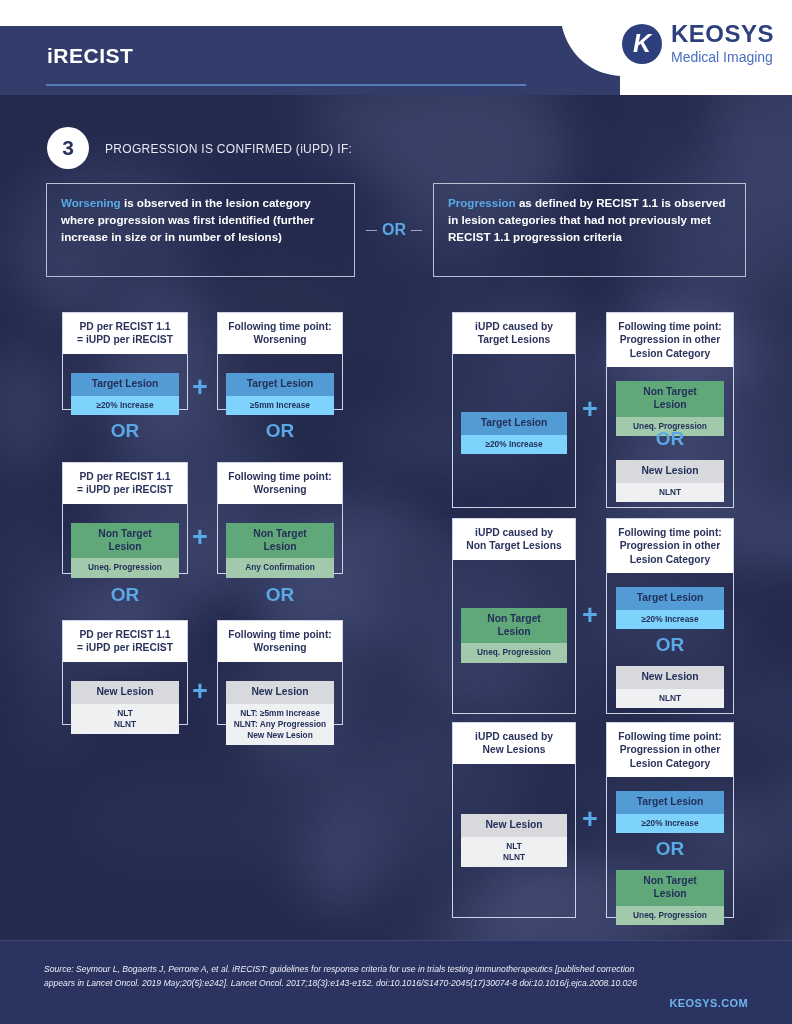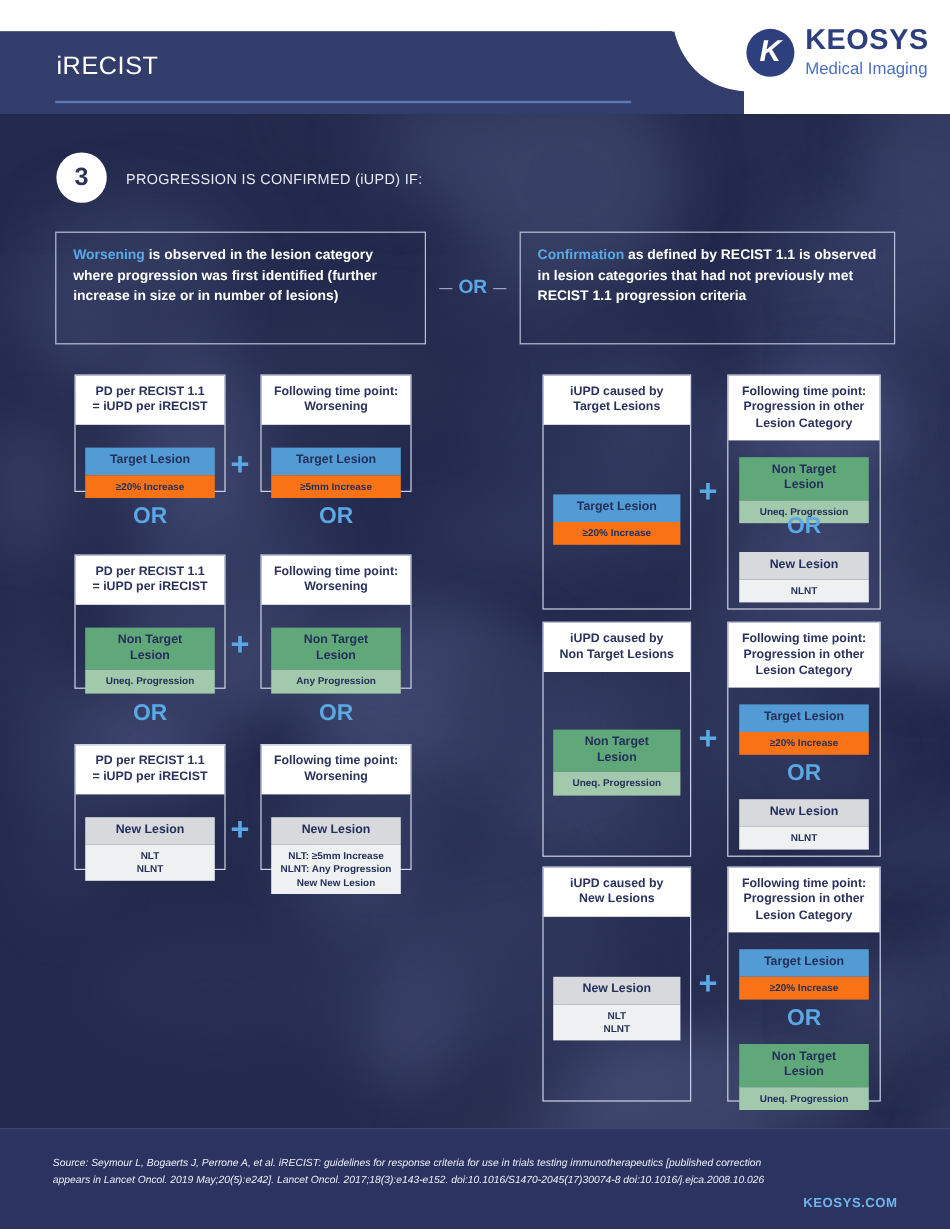--- a/index.html
+++ b/index.html
@@ -39,21 +39,21 @@
     background: #333d6b;
   }
   #header-curve {
     position: absolute; left: 500px; top: 26px;
     width: 120px; height: 69px;
     overflow: hidden;
   }
   #header-curve svg { display: block; }
   #page-title {
     position: absolute; left: 47px; top: 44px;
-    font-size: 21px; font-weight: normal; letter-spacing: 0.5px;
+    font-size: 21px; font-weight: bold; letter-spacing: 0.5px;
     color: #ffffff;
   }
   #title-rule {
     position: absolute; left: 46px; top: 84px;
     width: 480px; height: 2px;
     background: #5b7ab5;
   }
   #logo {
     position: absolute; right: 18px; top: 22px;
     display: flex; align-items: center; gap: 9px;
@@ -89,21 +89,21 @@
     font-size: 15.5px; font-weight: bold; color: #ffffff;
     line-height: 1.25;
   }
   #step-sub {
     font-size: 12px; color: #e6e8f2; letter-spacing: 0.3px;
     margin-top: 2px;
   }
 
   
   #cond-wrap {
-    position: absolute; left: 46px; top: 193px;
+    position: absolute; left: 46px; top: 183px;
     width: 700px; height: 94px;
     z-index: 5;
     display: flex; align-items: stretch;
   }
   .cond-box {
     border: 1px solid #b9c0d6;
     padding: 11px 14px;
     color: #ffffff;
     font-size: 11.6px; font-weight: bold; line-height: 1.45;
   }
@@ -141,21 +141,21 @@
     text-align: center; font-weight: bold;
     font-size: 10.3px; line-height: 1.25;
     padding: 5px 3px; color: #243059;
   }
   .chip-body {
     text-align: center; font-weight: bold;
     font-size: 8.3px; line-height: 1.35;
     padding: 4px 3px; color: #243059;
   }
   .chip-blue  .chip-head { background: #529bd4; }
-  .chip-blue  .chip-body { background: #f97316; }
+  .chip-blue  .chip-body { background: #7dd3fc; }
   .chip-green .chip-head { background: #60a87a; }
   .chip-green .chip-body { background: #a2c9ab; }
   .chip-gray  .chip-head { background: #d7d9dd; }
   .chip-gray  .chip-body { background: #eef0f2; }
 
   .plus {
     position: absolute;
     color: #5aa9e6; font-size: 27px; font-weight: bold;
     line-height: 1;
   }
@@ -308,21 +308,21 @@
 <div id="cond-wrap">
   <div class="cond-box" id="cond-left">
     <span class="cond-kw">Worsening</span><span> is observed in the lesion category where progression was first identified (further increase in size or in number of lesions)</span>
   </div>
   <div id="cond-or">
     <span class="dash"></span>
     <span class="or-label">OR</span>
     <span class="dash"></span>
   </div>
   <div class="cond-box" id="cond-right">
-    <span class="cond-kw">Confirmation</span><span> as defined by RECIST 1.1 is observed in lesion categories that had not previously met RECIST 1.1 progression criteria</span>
+    <span class="cond-kw">Progression</span><span> as defined by RECIST 1.1 is observed in lesion categories that had not previously met RECIST 1.1 progression criteria</span>
   </div>
 </div>
 
 <div id="diagram">
     <div class="panel" style="left: 62px; top: 312px; width: 126px; height: 98px;">
       <div class="panel-head">PD per RECIST 1.1<br>= iUPD per iRECIST</div>
       <div class="panel-body" style="height: calc(100% + 0px);">
         <div class="chip chip-blue" style="position: absolute; left: 8px; right: 8px; width: auto; top: 19px;">
           <div class="chip-head">Target Lesion</div>
           <div class="chip-body">≥20% Increase</div>
@@ -348,21 +348,21 @@
           <div class="chip-head">Non Target<br>Lesion</div>
           <div class="chip-body">Uneq. Progression</div>
         </div>
       </div>
     </div>
     <div class="panel" style="left: 217px; top: 462px; width: 126px; height: 112px;">
       <div class="panel-head">Following time point:<br>Worsening</div>
       <div class="panel-body" style="height: calc(100% + 0px);">
         <div class="chip chip-green" style="position: absolute; left: 8px; right: 8px; width: auto; top: 19px;">
           <div class="chip-head">Non Target<br>Lesion</div>
-          <div class="chip-body">Any Progression</div>
+          <div class="chip-body">Any Confirmation</div>
         </div>
       </div>
     </div>
     <div class="plus" style="left: 192px; top: 524px;">+</div>
     <div class="or-big" style="position: absolute; left: 62px; top: 584px; width: 126px;">OR</div>
     <div class="or-big" style="position: absolute; left: 217px; top: 584px; width: 126px;">OR</div>
     <div class="panel" style="left: 62px; top: 620px; width: 126px; height: 105px;">
       <div class="panel-head">PD per RECIST 1.1<br>= iUPD per iRECIST</div>
       <div class="panel-body" style="height: calc(100% + 0px);">
         <div class="chip chip-gray" style="position: absolute; left: 8px; right: 8px; width: auto; top: 19px;">

